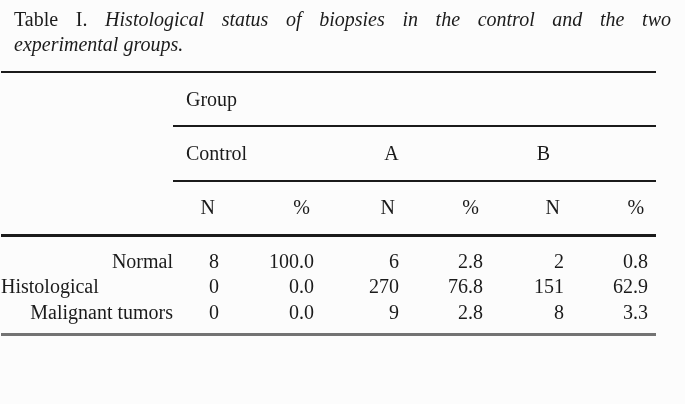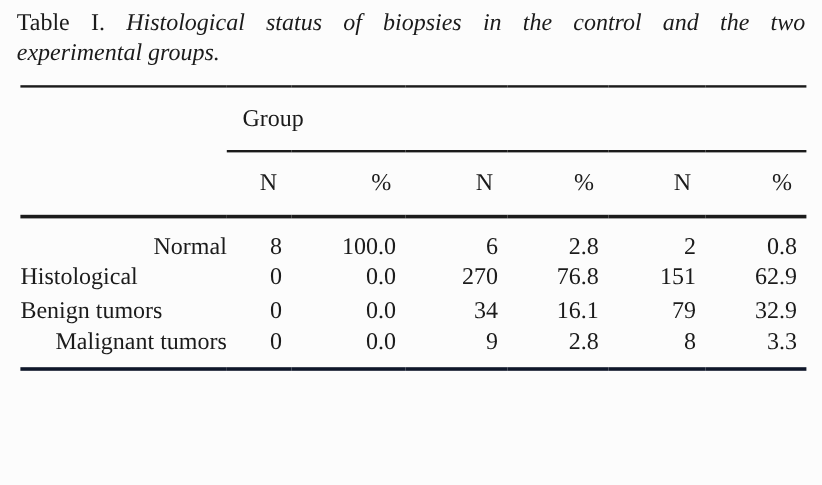--- a/index.html
+++ b/index.html
@@ -17,25 +17,25 @@
     position: absolute; left: 14px; top: 7px; width: 657px;
     font-size: 20px; line-height: 24.5px;
   }
   .cap-l1 { text-align: justify; text-align-last: justify; white-space: nowrap; }
   .cap-label { font-style: normal; }
   .cap-it { font-style: italic; }
   .cap-l2 { font-style: italic; }
 
   
   table.datatable {
-    position: absolute; left: 17px; top: 71px;
+    position: absolute; left: 1px; top: 71px;
     width: 655px;
     border-collapse: collapse; table-layout: fixed;
     font-size: 20px;
-    border-bottom: 3px solid #0f172a;
+    border-bottom: 3px solid #737373;
   }
   td { vertical-align: middle; }
 
   .rt { border-top: 2px solid #1b1b1b; }
   .rb { border-bottom: 2px solid #1b1b1b; }
   .hb { border-bottom: 3px solid #1b1b1b; }
 
   .row-group td  { height: 54px; }
   .row-groups td { height: 55px; }
   .row-sub td    { height: 54px; }
@@ -71,20 +71,26 @@
       <col style="width:85px">
         <col style="width:84px">
       <col style="width:81px">
         <col style="width:84px">
     </colgroup>
     <thead>
       <tr class="row-group">
         <td class="rt"></td>
         <td colspan="6" class="rt rb pad-left">Group</td>
       </tr>
+      <tr class="row-groups">
+        <td></td>
+        <td colspan="2" class="rb pad-left">Control</td>
+        <td colspan="2" class="rb center shift-a">A</td>
+        <td colspan="2" class="rb center shift-b">B</td>
+      </tr>
       <tr class="row-sub">
         <td class="hb"></td>
         <td class="hb num sub">N</td>
         <td class="hb num sub">%</td>
         <td class="hb num sub">N</td>
         <td class="hb num sub">%</td>
         <td class="hb num sub">N</td>
         <td class="hb num sub">%</td>
       </tr>
     </thead>
@@ -101,29 +107,20 @@
       <tr>
         <td class="cell-label">Histological</td>
         <td class="num">0</td>
         <td class="num">0.0</td>
         <td class="num">270</td>
         <td class="num">76.8</td>
         <td class="num">151</td>
         <td class="num">62.9</td>
       </tr>
       <tr>
-        <td class="cell-label">Benign tumors</td>
-        <td class="num">0</td>
-        <td class="num">0.0</td>
-        <td class="num">34</td>
-        <td class="num">16.1</td>
-        <td class="num">79</td>
-        <td class="num">32.9</td>
-      </tr>
-      <tr>
         <td class="cell-label">Malignant tumors</td>
         <td class="num">0</td>
         <td class="num">0.0</td>
         <td class="num">9</td>
         <td class="num">2.8</td>
         <td class="num">8</td>
         <td class="num">3.3</td>
       </tr>
     </tbody>
   </table>

